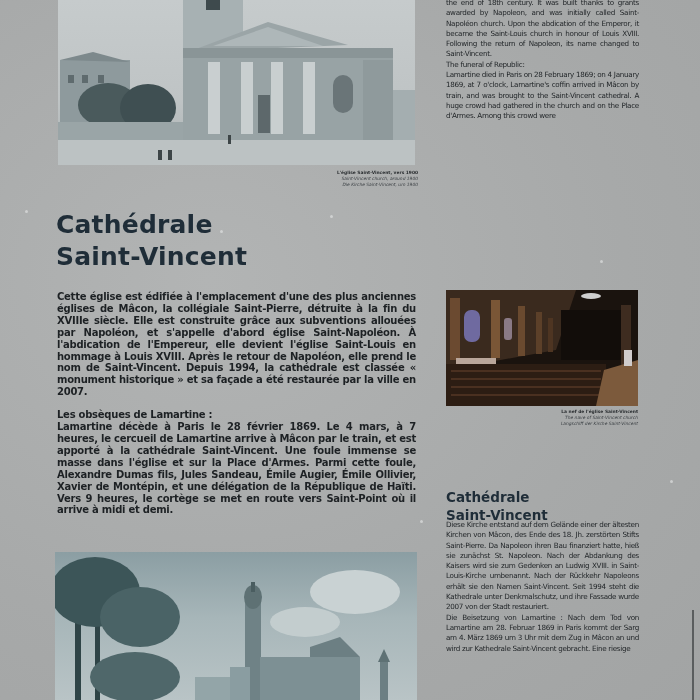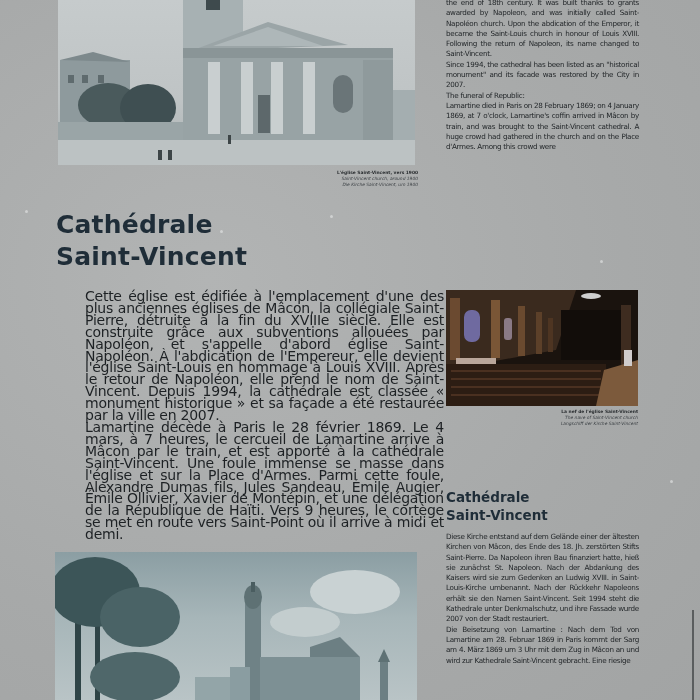--- a/index.html
+++ b/index.html
@@ -6,22 +6,22 @@
     body {
       width: 700px; height: 700px; overflow: hidden; position: relative;
       background: #a9abab;
       background-image: radial-gradient(ellipse at 30% 40%, #b2b4b4 0%, #a7a9a9 60%, #a2a4a4 100%);
       font-family: "DejaVu Sans", sans-serif;
       color: #1b1f22;
     }
     .abs { position: absolute; }
     .photo { position: absolute; overflow: hidden; }
     .body-text {
-      font-size: 14px; line-height: 11.9px; text-align: justify;
-      font-weight: normal; color: #1d2124; letter-spacing: -0.25px; margin-left: 28px;
+      font-size: 10px; line-height: 11.9px; text-align: justify;
+      font-weight: bold; color: #1d2124; letter-spacing: -0.25px;
     }
     .body-text p { margin: 0; }
     .small-text {
       font-size: 7.2px; line-height: 10.3px; text-align: justify;
       color: #1f2326; letter-spacing: -0.3px;
     }
     .small-text p { margin: 0; }
     .title-fr {
       font-family: "DejaVu Sans", sans-serif; font-weight: bold;
       font-size: 25px; line-height: 32px; color: #1f2d38; letter-spacing: 0.2px;
@@ -80,26 +80,26 @@
   <div class="c-de">Die Kirche Saint-Vincent, um 1900</div>
 </div>
 
 <div class="abs title-fr" style="left:56px; top:209px;">
   <div>Cathédrale</div>
   <div>Saint-Vincent</div>
 </div>
 
 <div class="abs body-text" style="left:57px; top:291px; width:359px;">
   <p>Cette église est édifiée à l'emplacement d'une des plus anciennes églises de Mâcon, la collégiale Saint-Pierre, détruite à la fin du XVIIIe siècle. Elle est construite grâce aux subventions allouées par Napoléon, et s'appelle d'abord église Saint-Napoléon. À l'abdication de l'Empereur, elle devient l'église Saint-Louis en hommage à Louis XVIII. Après le retour de Napoléon, elle prend le nom de Saint-Vincent. Depuis 1994, la cathédrale est classée « monument historique » et sa façade a été restaurée par la ville en 2007.</p>
+  <p style="margin-top:11px;">Les obsèques de Lamartine :</p>
   <p>Lamartine décède à Paris le 28 février 1869. Le 4 mars, à 7 heures, le cercueil de Lamartine arrive à Mâcon par le train, et est apporté à la cathédrale Saint-Vincent. Une foule immense se masse dans l'église et sur la Place d'Armes. Parmi cette foule, Alexandre Dumas fils, Jules Sandeau, Émile Augier, Émile Ollivier, Xavier de Montépin, et une délégation de la République de Haïti. Vers 9 heures, le cortège se met en route vers Saint-Point où il arrive à midi et demi.</p>
 </div>
 
 <div class="abs small-text" style="left:446px; top:-2px; width:193px;">
   <p>the end of 18th century. It was built thanks to grants awarded by Napoleon, and was initially called Saint-Napoléon church. Upon the abdication of the Emperor, it became the Saint-Louis church in honour of Louis XVIII. Following the return of Napoleon, its name changed to Saint-Vincent.</p>
-  <p>Since 1994, the cathedral has been listed as an "historical monument" and its facade was restored by the City in 2007.</p>
   <p>The funeral of Republic:</p>
   <p>Lamartine died in Paris on 28 February 1869; on 4 January 1869, at 7 o'clock, Lamartine's coffin arrived in Mâcon by train, and was brought to the Saint-Vincent cathedral. A huge crowd had gathered in the church and on the Place d'Armes. Among this crowd were</p>
 </div>
 
 <div class="photo" style="left:446px; top:290px; width:192px; height:116px; background:#1d1510;">
   <svg width="192" height="116" viewBox="0 0 192 116">
     <rect width="192" height="116" fill="#1a130e"></rect>
     <polygon points="0,0 130,0 110,60 0,80" fill="#3a2a1e"></polygon>
     <rect x="4" y="8" width="10" height="62" fill="#6b4a30"></rect>
     <rect x="45" y="10" width="9" height="58" fill="#7a5636"></rect>
@@ -127,21 +127,21 @@
   <div class="c-fr">La nef de l'église Saint-Vincent</div>
   <div class="c-en">The nave of Saint-Vincent church</div>
   <div class="c-de">Langschiff der Kirche Saint-Vincent</div>
 </div>
 
 <div class="abs title-de" style="left:446px; top:488px;">
   <div>Cathédrale</div>
   <div>Saint-Vincent</div>
 </div>
 
-<div class="abs small-text" style="left:446px; top:532px; width:193px;">
+<div class="abs small-text" style="left:446px; top:520px; width:193px;">
   <p>Diese Kirche entstand auf dem Gelände einer der ältesten Kirchen von Mâcon, des Ende des 18. Jh. zerstörten Stifts Saint-Pierre. Da Napoleon ihren Bau finanziert hatte, hieß sie zunächst St. Napoleon. Nach der Abdankung des Kaisers wird sie zum Gedenken an Ludwig XVIII. in Saint-Louis-Kirche umbenannt. Nach der Rückkehr Napoleons erhält sie den Namen Saint-Vincent. Seit 1994 steht die Kathedrale unter Denkmalschutz, und ihre Fassade wurde 2007 von der Stadt restauriert.</p>
   <p>Die Beisetzung von Lamartine : Nach dem Tod von Lamartine am 28. Februar 1869 in Paris kommt der Sarg am 4. März 1869 um 3 Uhr mit dem Zug in Mâcon an und wird zur Kathedrale Saint-Vincent gebracht. Eine riesige</p>
 </div>
 
 <div class="photo" style="left:55px; top:552px; width:362px; height:148px; background: linear-gradient(180deg,#8b9ea3 0%,#a7b6b9 45%,#b9c4c6 100%);">
   <svg width="362" height="148" viewBox="0 0 362 148">
     <ellipse cx="300" cy="40" rx="45" ry="22" fill="#c9d2d3"></ellipse>
     <ellipse cx="250" cy="70" rx="35" ry="15" fill="#c3cdce"></ellipse>
 
     <rect x="20" y="40" width="6" height="108" fill="#2f4447"></rect>

